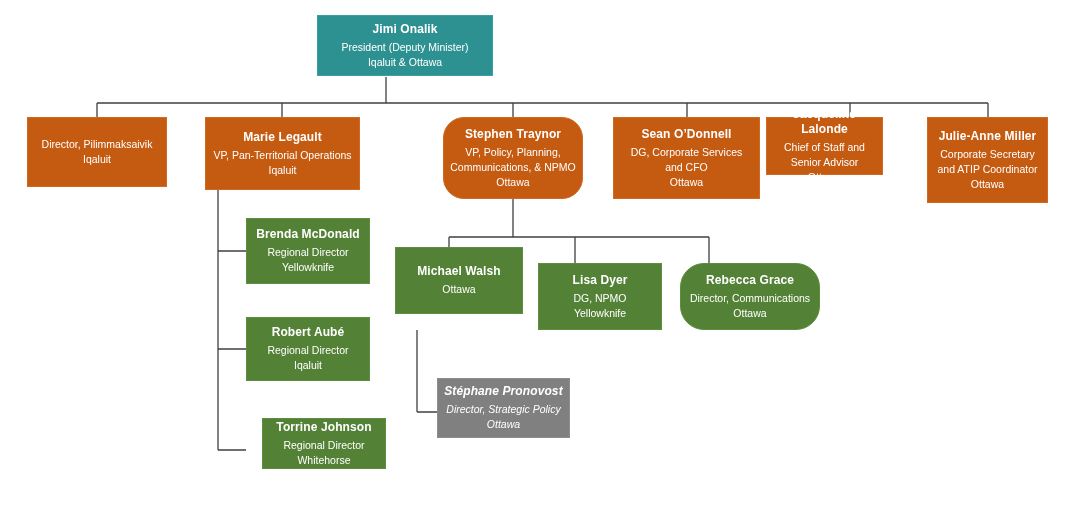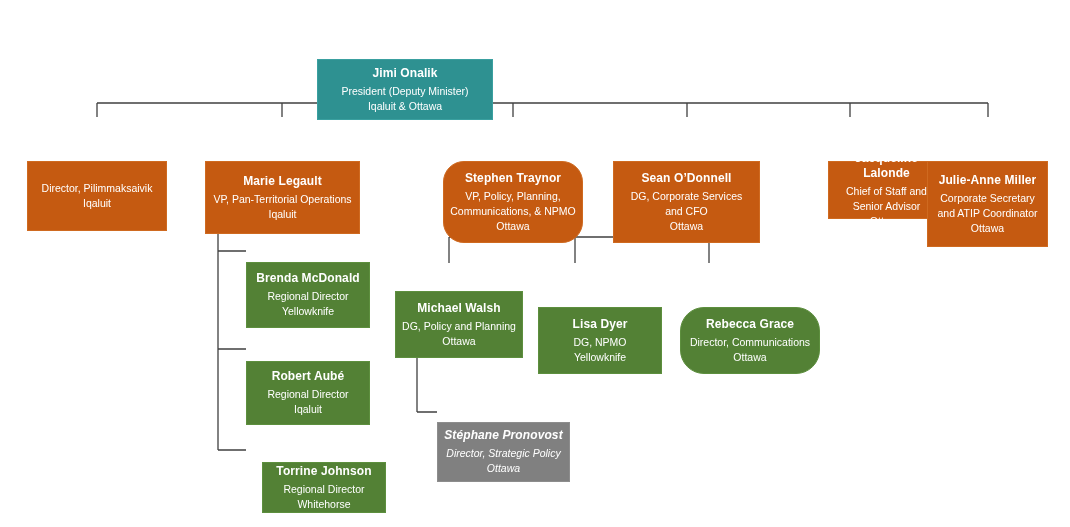--- a/index.html
+++ b/index.html
@@ -19,37 +19,36 @@
   }
   #connectors{position:absolute;left:0;top:0;pointer-events:none;}
   .node{
     position:absolute;
     box-sizing:border-box;
     display:flex;flex-direction:column;
     justify-content:center;align-items:center;
     text-align:center;
     color:#ffffff;
     padding:20px 5px;
-    margin-top:44px;
   }
   .node .nm{font-weight:bold;font-size:12px;line-height:15px;margin-bottom:3px;letter-spacing:.1px;}
   .node .roles{font-size:10.5px;}
   .node .role-line{font-size:10.5px;line-height:15px;}
   .teal  {background:var(--c-exec); border:1px solid #3aa0a0;}
   .orange{background:var(--c-vp);   border:1px solid #cf6a20;}
   .green {background:var(--c-dir);  border:1px solid #5d8f3e;}
   .gray  {background:var(--c-sub);  border:1px solid #8d8d8d;font-style:italic;}
 
   
   .n0 {left:317px;top:15px; width:176px;height:61px;}
   .n1 {left:27px; top:117px;width:140px;height:70px;}
   .n2 {left:205px;top:117px;width:155px;height:73px;}
   .n3 {left:443px;top:117px;width:140px;height:82px;border-radius:21px;}
   .n4 {left:613px;top:117px;width:147px;height:82px;}
-  .n5 {left:828px;top:117px;width:117px;height:58px;}
+  .n5 {left:766px;top:117px;width:117px;height:58px;}
   .n6 {left:927px;top:117px;width:121px;height:86px;}
   .n7 {left:246px;top:218px;width:124px;height:66px;}
   .n8 {left:246px;top:317px;width:124px;height:64px;}
   .n9 {left:262px;top:418px;width:124px;height:51px;}
   .n10{left:395px;top:247px;width:128px;height:67px;}
   .n11{left:538px;top:263px;width:124px;height:67px;}
   .n12{left:680px;top:263px;width:140px;height:67px;border-radius:24px;}
   .n13{left:437px;top:378px;width:133px;height:60px;}
 </style>
 </head>
@@ -158,21 +157,20 @@
     <div class="nm">Torrine Johnson</div>
     <div class="roles">
         <div class="role-line">Regional Director</div>
         <div class="role-line">Whitehorse</div>
       </div>
   </div>
 
   <div class="node green n10">
     <div class="nm">Michael Walsh</div>
     <div class="roles">
-        <div class="role-line">DG, Policy and Planning</div>
         <div class="role-line">Ottawa</div>
       </div>
   </div>
 
   <div class="node green n11">
     <div class="nm">Lisa Dyer</div>
     <div class="roles">
         <div class="role-line">DG, NPMO</div>
         <div class="role-line">Yellowknife</div>
       </div>

